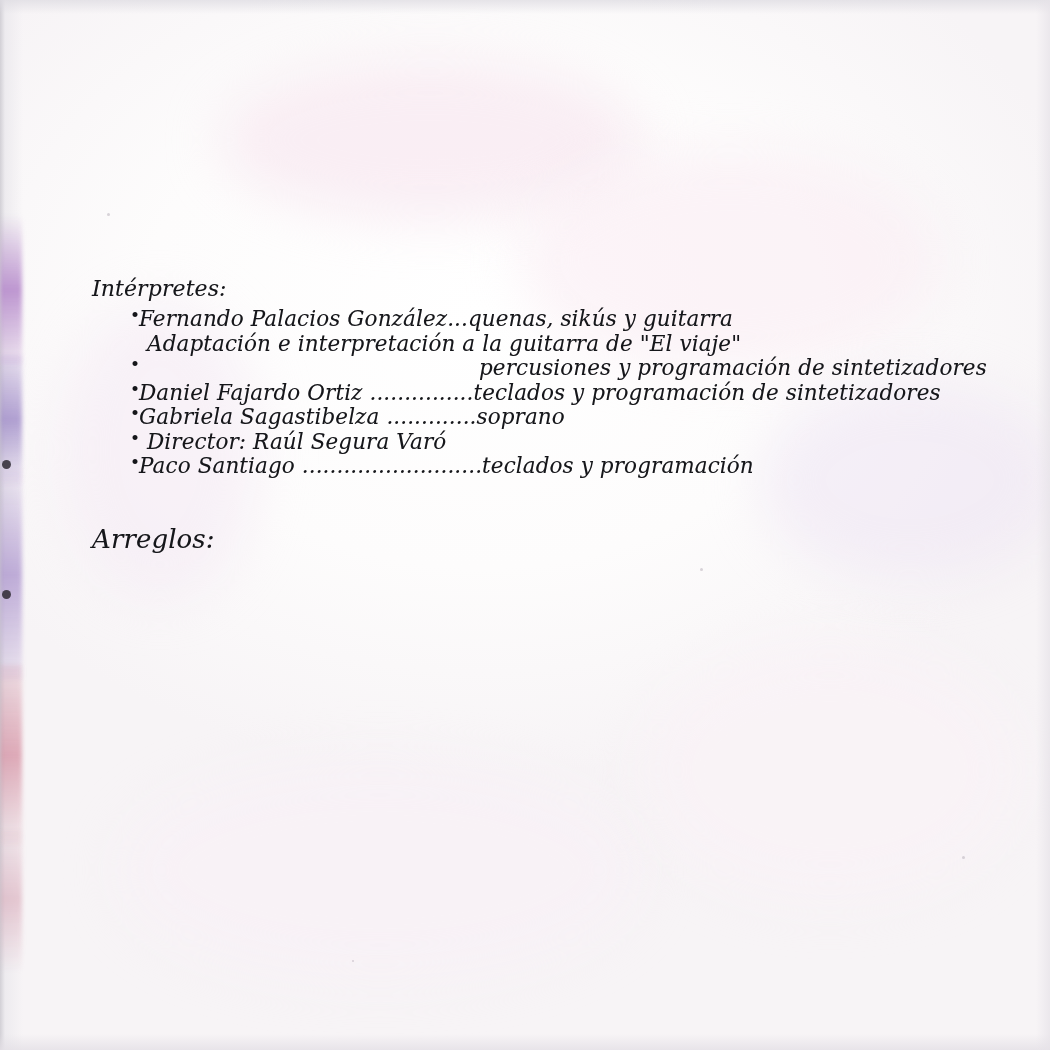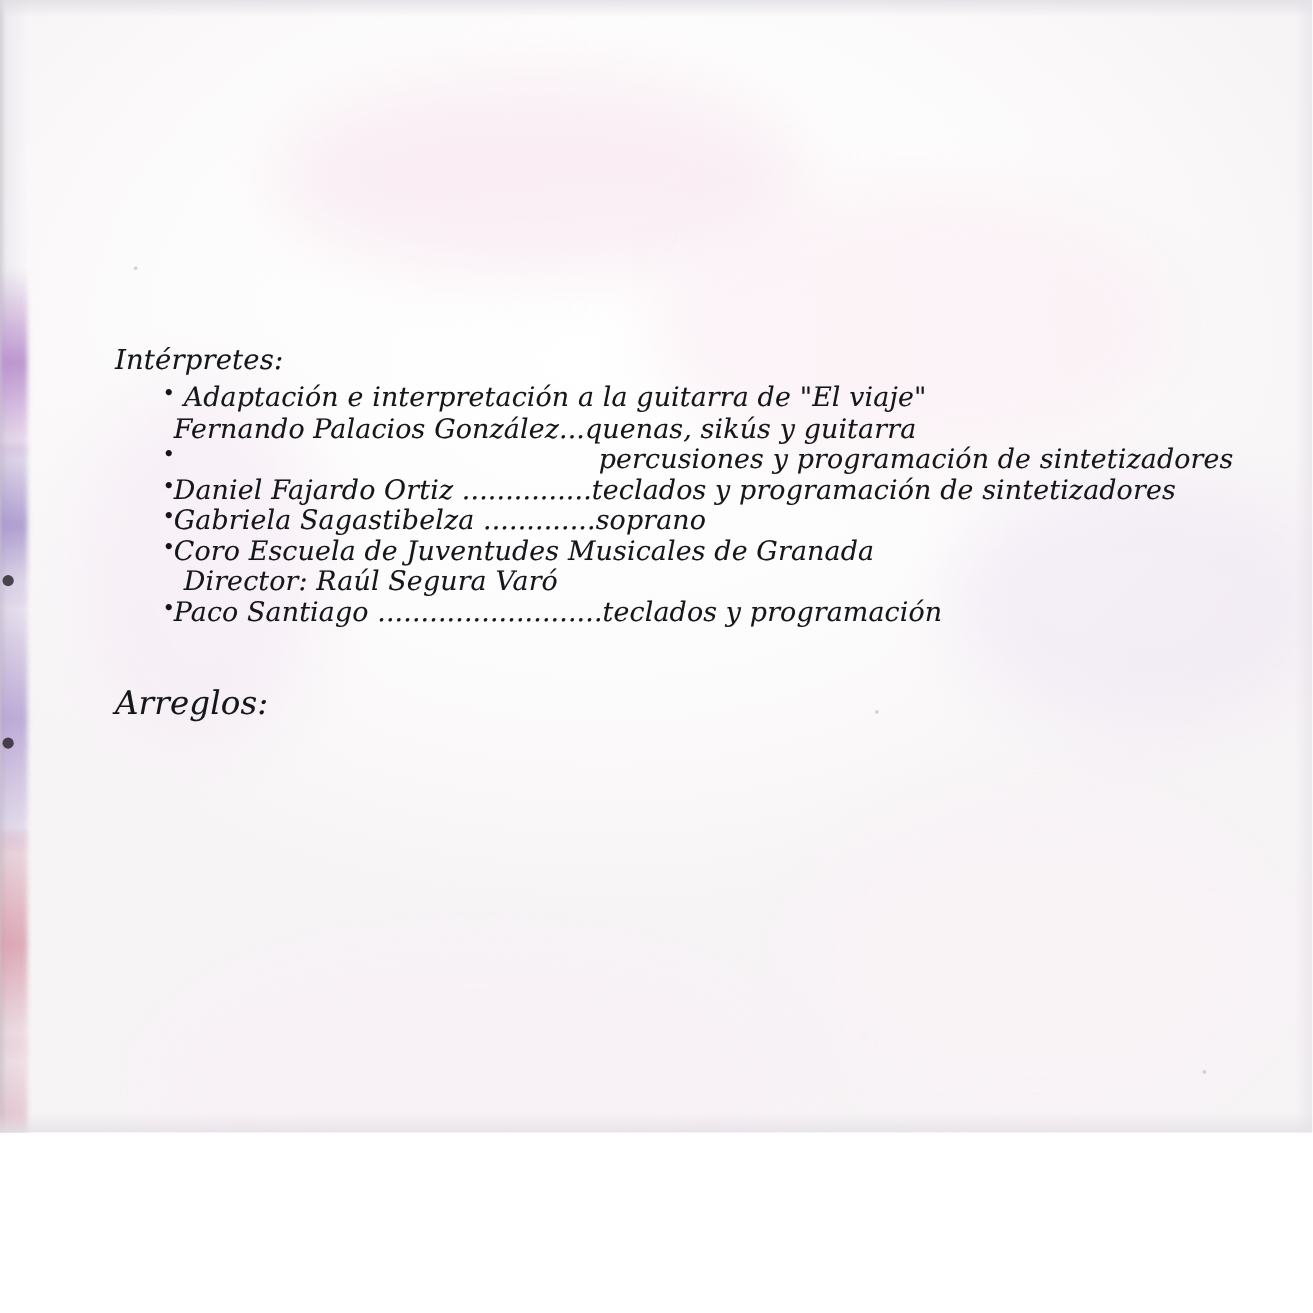--- a/index.html
+++ b/index.html
@@ -11,21 +11,21 @@
     height: 1050px;
     background: #ffffff;
     font-family: "DejaVu Serif", serif;
     overflow: hidden;
   }
 
   
   #page {
     position: relative;
     width: 1050px;
-    height: 906px;
+    height: 1050px;
     background:
       radial-gradient(ellipse 620px 460px at 46% 30%, #ffffff 0%, #fdfcfc 55%, #f7f4f6 100%),
       linear-gradient(120deg, #fbf7fa 0%, #ffffff 35%, #ffffff 70%, #f9f6f9 100%);
     overflow: hidden;
   }
 
   
   .tint {
     position: absolute;
     pointer-events: none;
@@ -192,42 +192,41 @@
   <div class="speck" style="left:352px;top:960px;width:2px;height:2px;"></div>
 
   <div id="content">
 
     <div class="section-title">Intérpretes:</div>
 
     <ul class="list">
 
       <li class="entry">
         <span class="bullet">•</span>
+        <div class="line">Fernando Palacios González...quenas, sikús y guitarra</div>
         <div class="line indent">Adaptación e interpretación a la guitarra de "El viaje"</div>
-        <div class="line">Fernando Palacios González...quenas, sikús y guitarra</div>
       </li>
 
       <li class="entry">
         <span class="bullet">•</span>
         <div class="line far-indent">percusiones y programación de sintetizadores</div>
       </li>
 
       <li class="entry">
         <span class="bullet">•</span>
         <div class="line">Daniel Fajardo Ortiz ...............teclados y programación de sintetizadores</div>
       </li>
 
       <li class="entry">
         <span class="bullet">•</span>
         <div class="line">Gabriela Sagastibelza  .............soprano</div>
       </li>
 
       <li class="entry">
         <span class="bullet">•</span>
-        <div class="line">Coro Escuela de Juventudes Musicales de Granada</div>
         <div class="line indent">Director: Raúl Segura Varó</div>
       </li>
 
       <li class="entry">
         <span class="bullet">•</span>
         <div class="line">Paco Santiago ..........................teclados y programación</div>
       </li>
 
     </ul>
 

